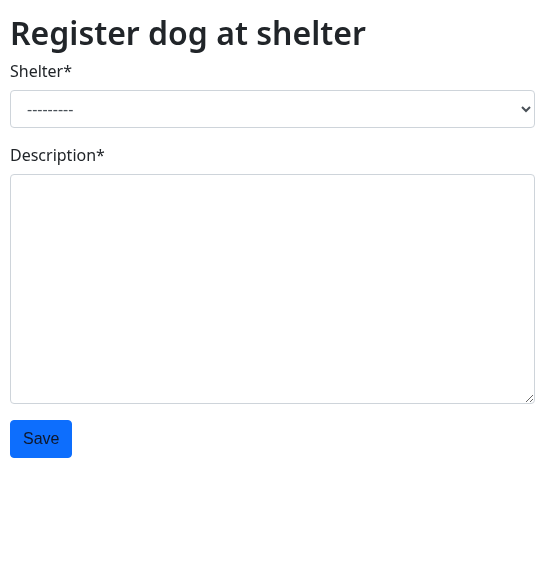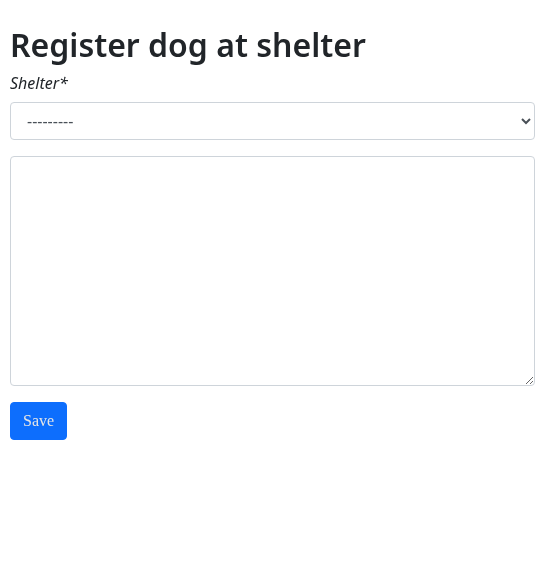--- a/index.html
+++ b/index.html
@@ -7,32 +7,31 @@
       margin: 0;
       padding: 10px;
       font-family: system-ui, -apple-system, "Segoe UI", Roboto, "Helvetica Neue", Arial, sans-serif;
       color: #212529;
       background: #fff;
       width: 545px;
     }
     h2.title {
       font-size: 2rem;
       font-weight: 600;
-      margin: 16px 0 8px 0;
+      margin: 4px 0 8px 0;
       line-height: 1.2;
     }
     .form-group {
       margin-bottom: 16px;
     }
     label {
       display: inline-block;
       margin-bottom: 8px;
       font-size: 16px;
       color: #212529;
-      font-style: italic;
     }
     .form-control {
       display: block;
       width: 100%;
       padding: 6px 12px;
       font-size: 16px;
       line-height: 1.5;
       color: #495057;
       background-color: #fff;
       border: 1px solid #ced4da;
@@ -47,45 +46,46 @@
     input.form-control {
       height: 38px;
     }
     textarea.form-control {
       resize: both;
       height: 230px;
     }
     .btn-primary {
       display: inline-block;
       background-color: #0d6efd;
-      color: #e5e5e5;
+      color: #0f172a;
       border: 1px solid #0d6efd;
       padding: 6px 12px;
       font-size: 16px;
       line-height: 1.5;
       border-radius: 4px;
       cursor: pointer;
-      font-family: Liberation Serif, serif;
+      font-family: Liberation Sans, sans-serif;
       text-align: center;
     }
   </style>
 </head>
 <body>
 
 <h2 class="title">Register dog at shelter</h2>
 
 <form>
 
   <div class="form-group">
     <label>Shelter*</label>
     <select class="form-control">
       <option>---------</option>
     </select>
   </div>
 
 
   <div class="form-group">
+    <label>Description*</label>
     <textarea class="form-control" style=""></textarea>
   </div>
 
   <button type="submit" class="btn-primary">Save</button>
 
 </form>
 
 </body></html>

